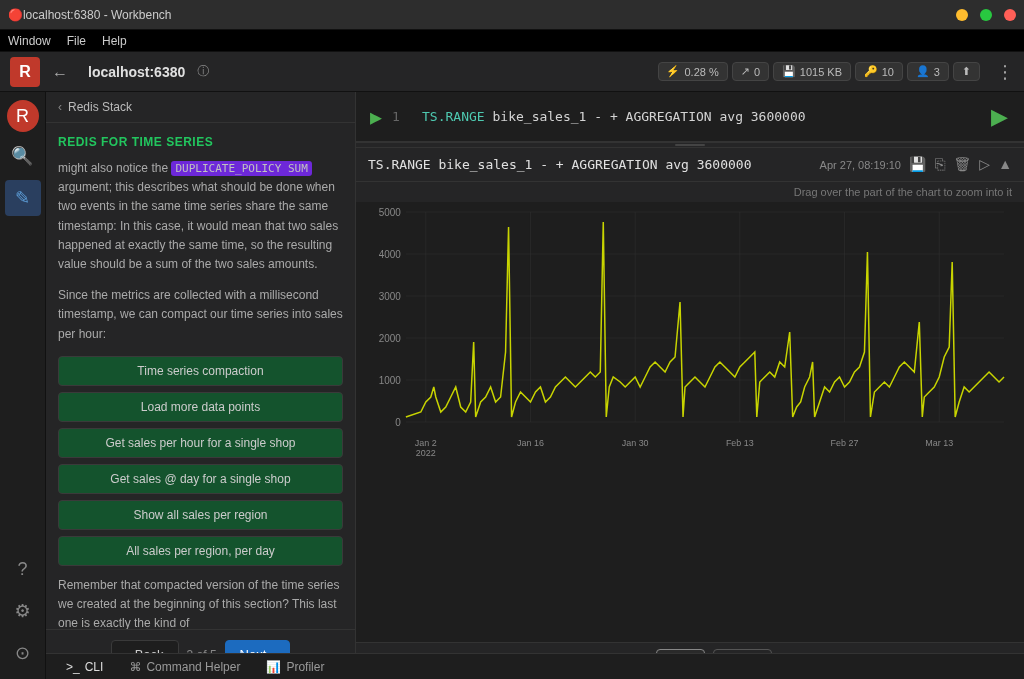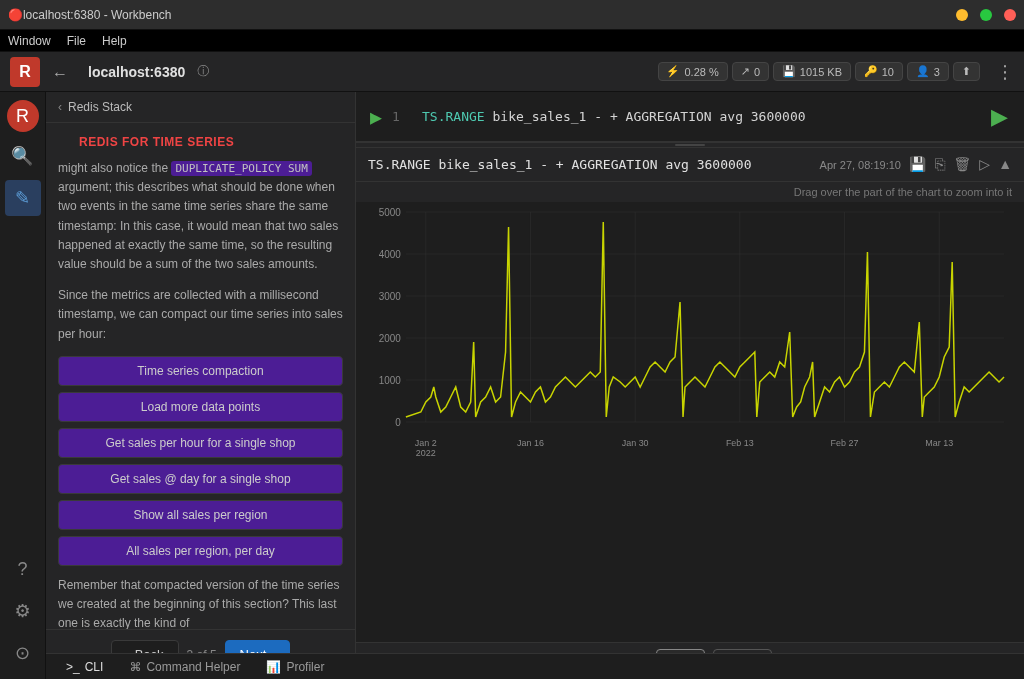--- a/index.html
+++ b/index.html
@@ -118,43 +118,42 @@
     }
     .panel-header-back { cursor: pointer; color: #888; }
     .panel-content {
       flex: 1;
       overflow-y: auto;
       padding: 12px;
     }
     .panel-section-title {
       font-size: 12px;
       font-weight: 700;
-      color: #ef4444;
+      color: #22c55e;
       margin-bottom: 10px;
       letter-spacing: 0.5px;
-      margin-left: 21px;
     }
     .panel-text {
       font-size: 12px;
       color: #aaa;
       line-height: 1.6;
       margin-bottom: 12px;
     }
     .panel-text code {
-      background: #4c1d95;
+      background: #6d28d9;
       color: #c0c0c0;
       padding: 1px 4px;
       border-radius: 3px;
       font-family: monospace;
       font-size: 11px;
     }
     .nav-btn {
       display: block;
       width: 100%;
-      background: #4c1d95;
+      background: #14532d;
       border: 1px solid #3a3a3a;
       color: #ccc;
       padding: 7px 12px;
       margin-bottom: 6px;
       border-radius: 4px;
       cursor: pointer;
       text-align: center;
       font-size: 12px;
     }
     .panel-footer-text {

